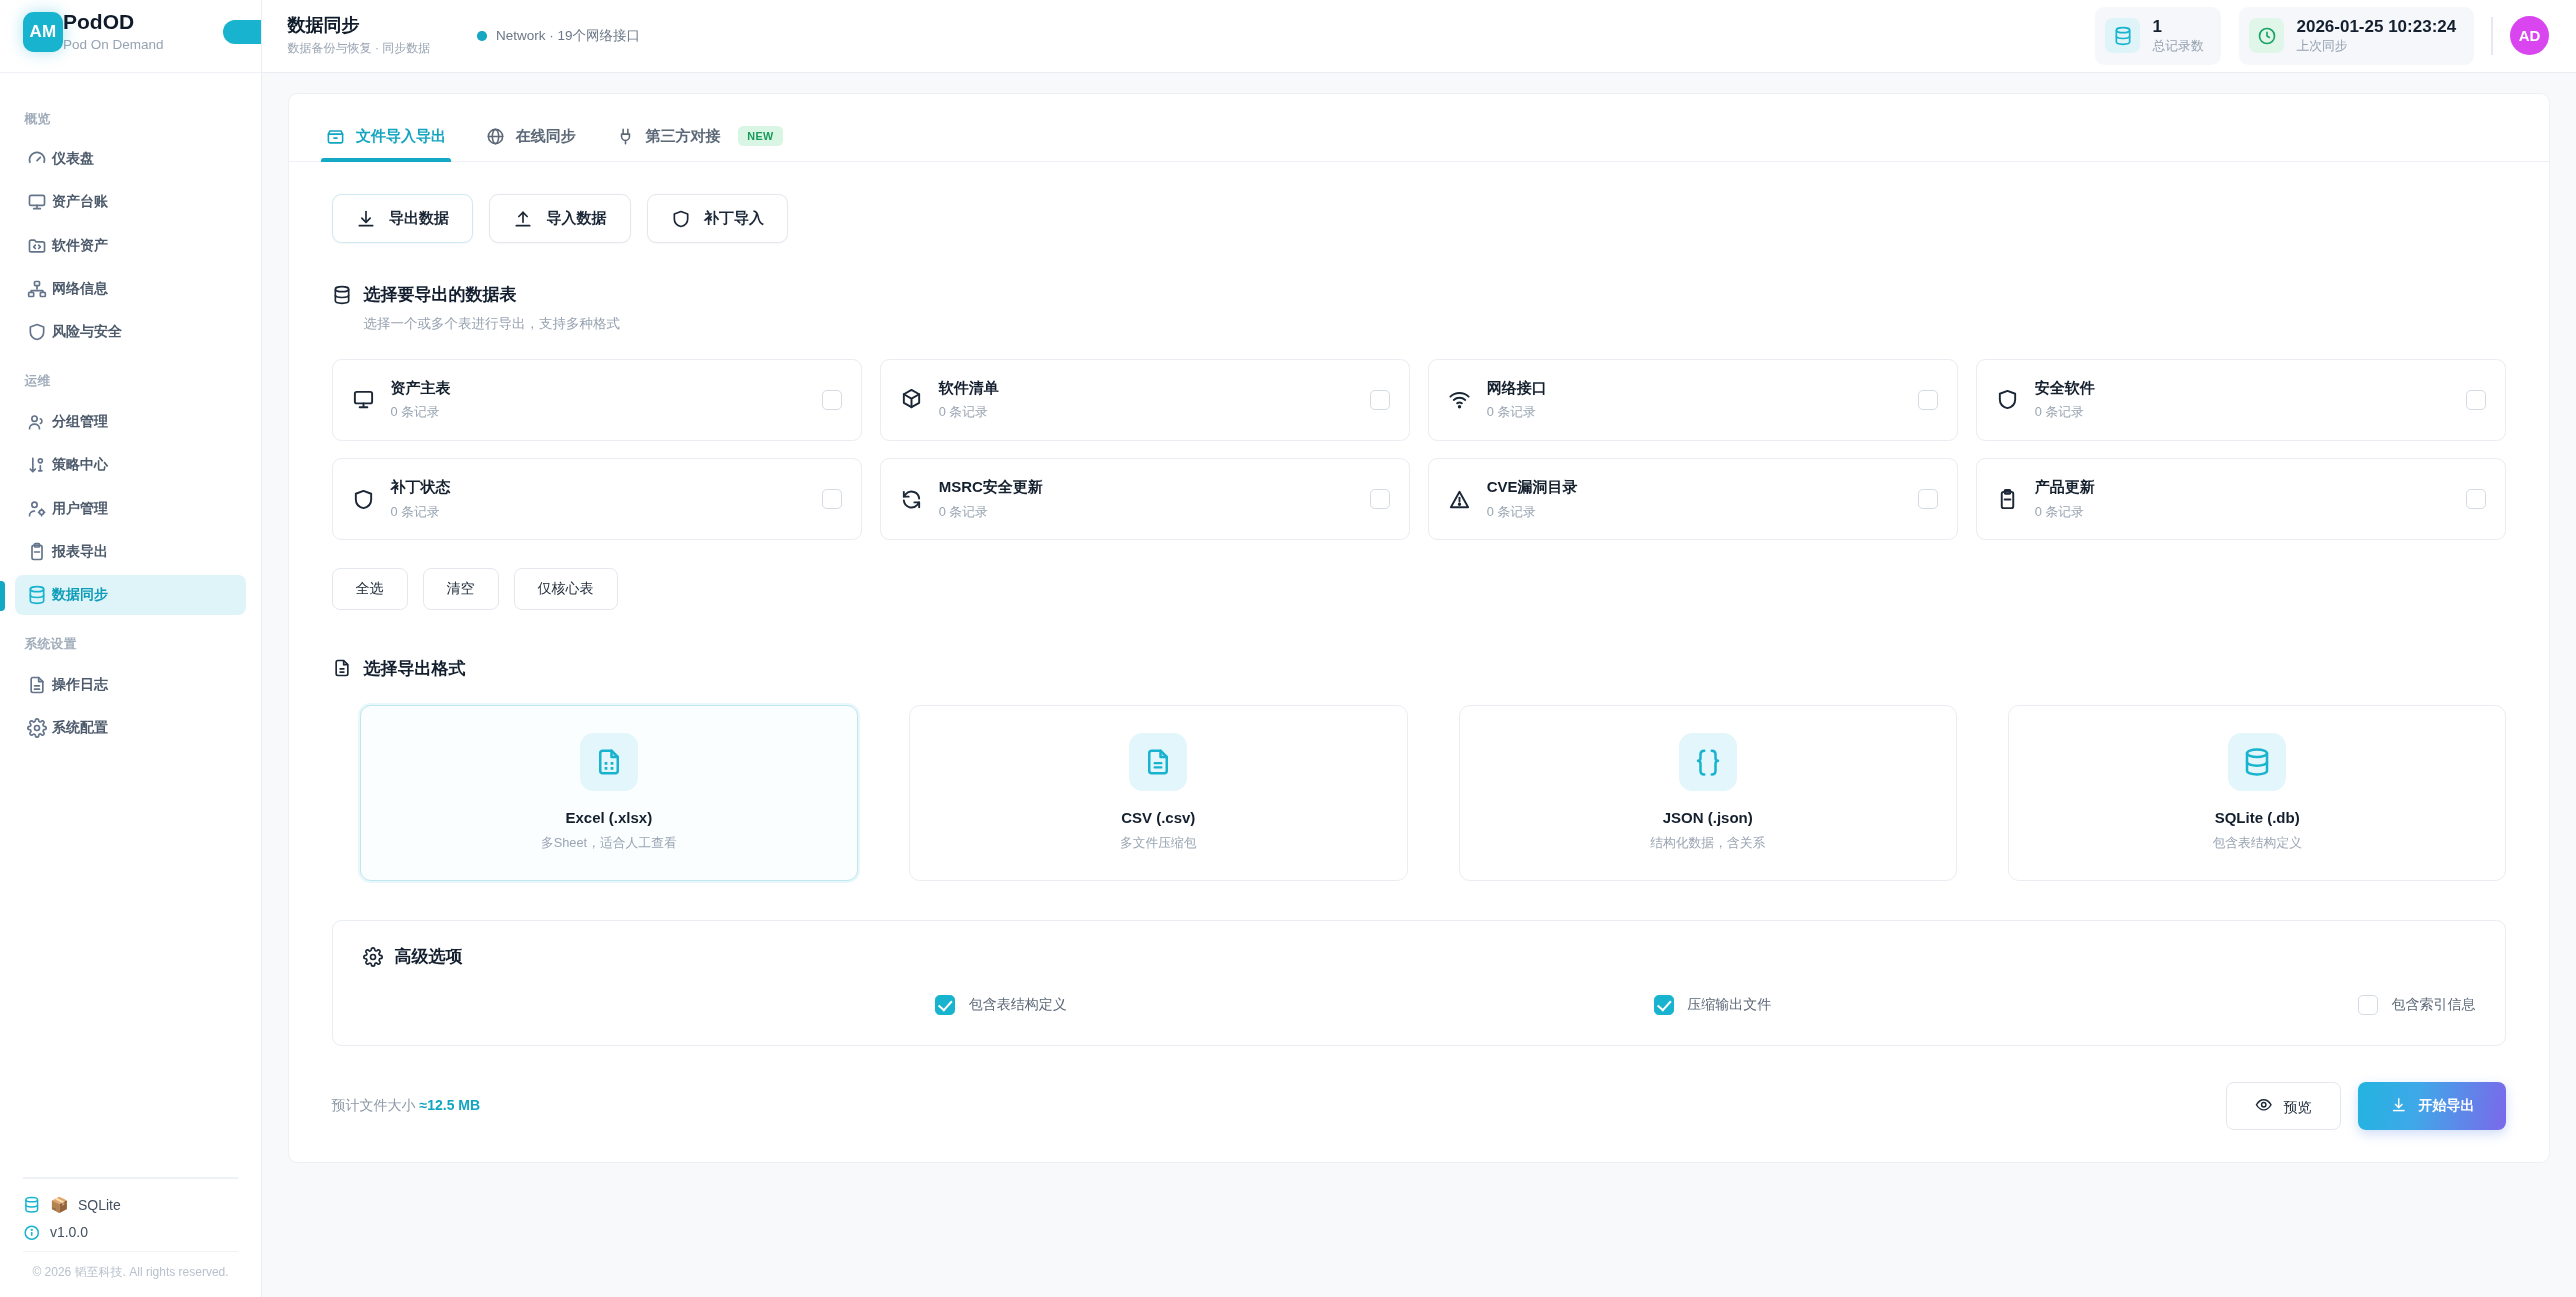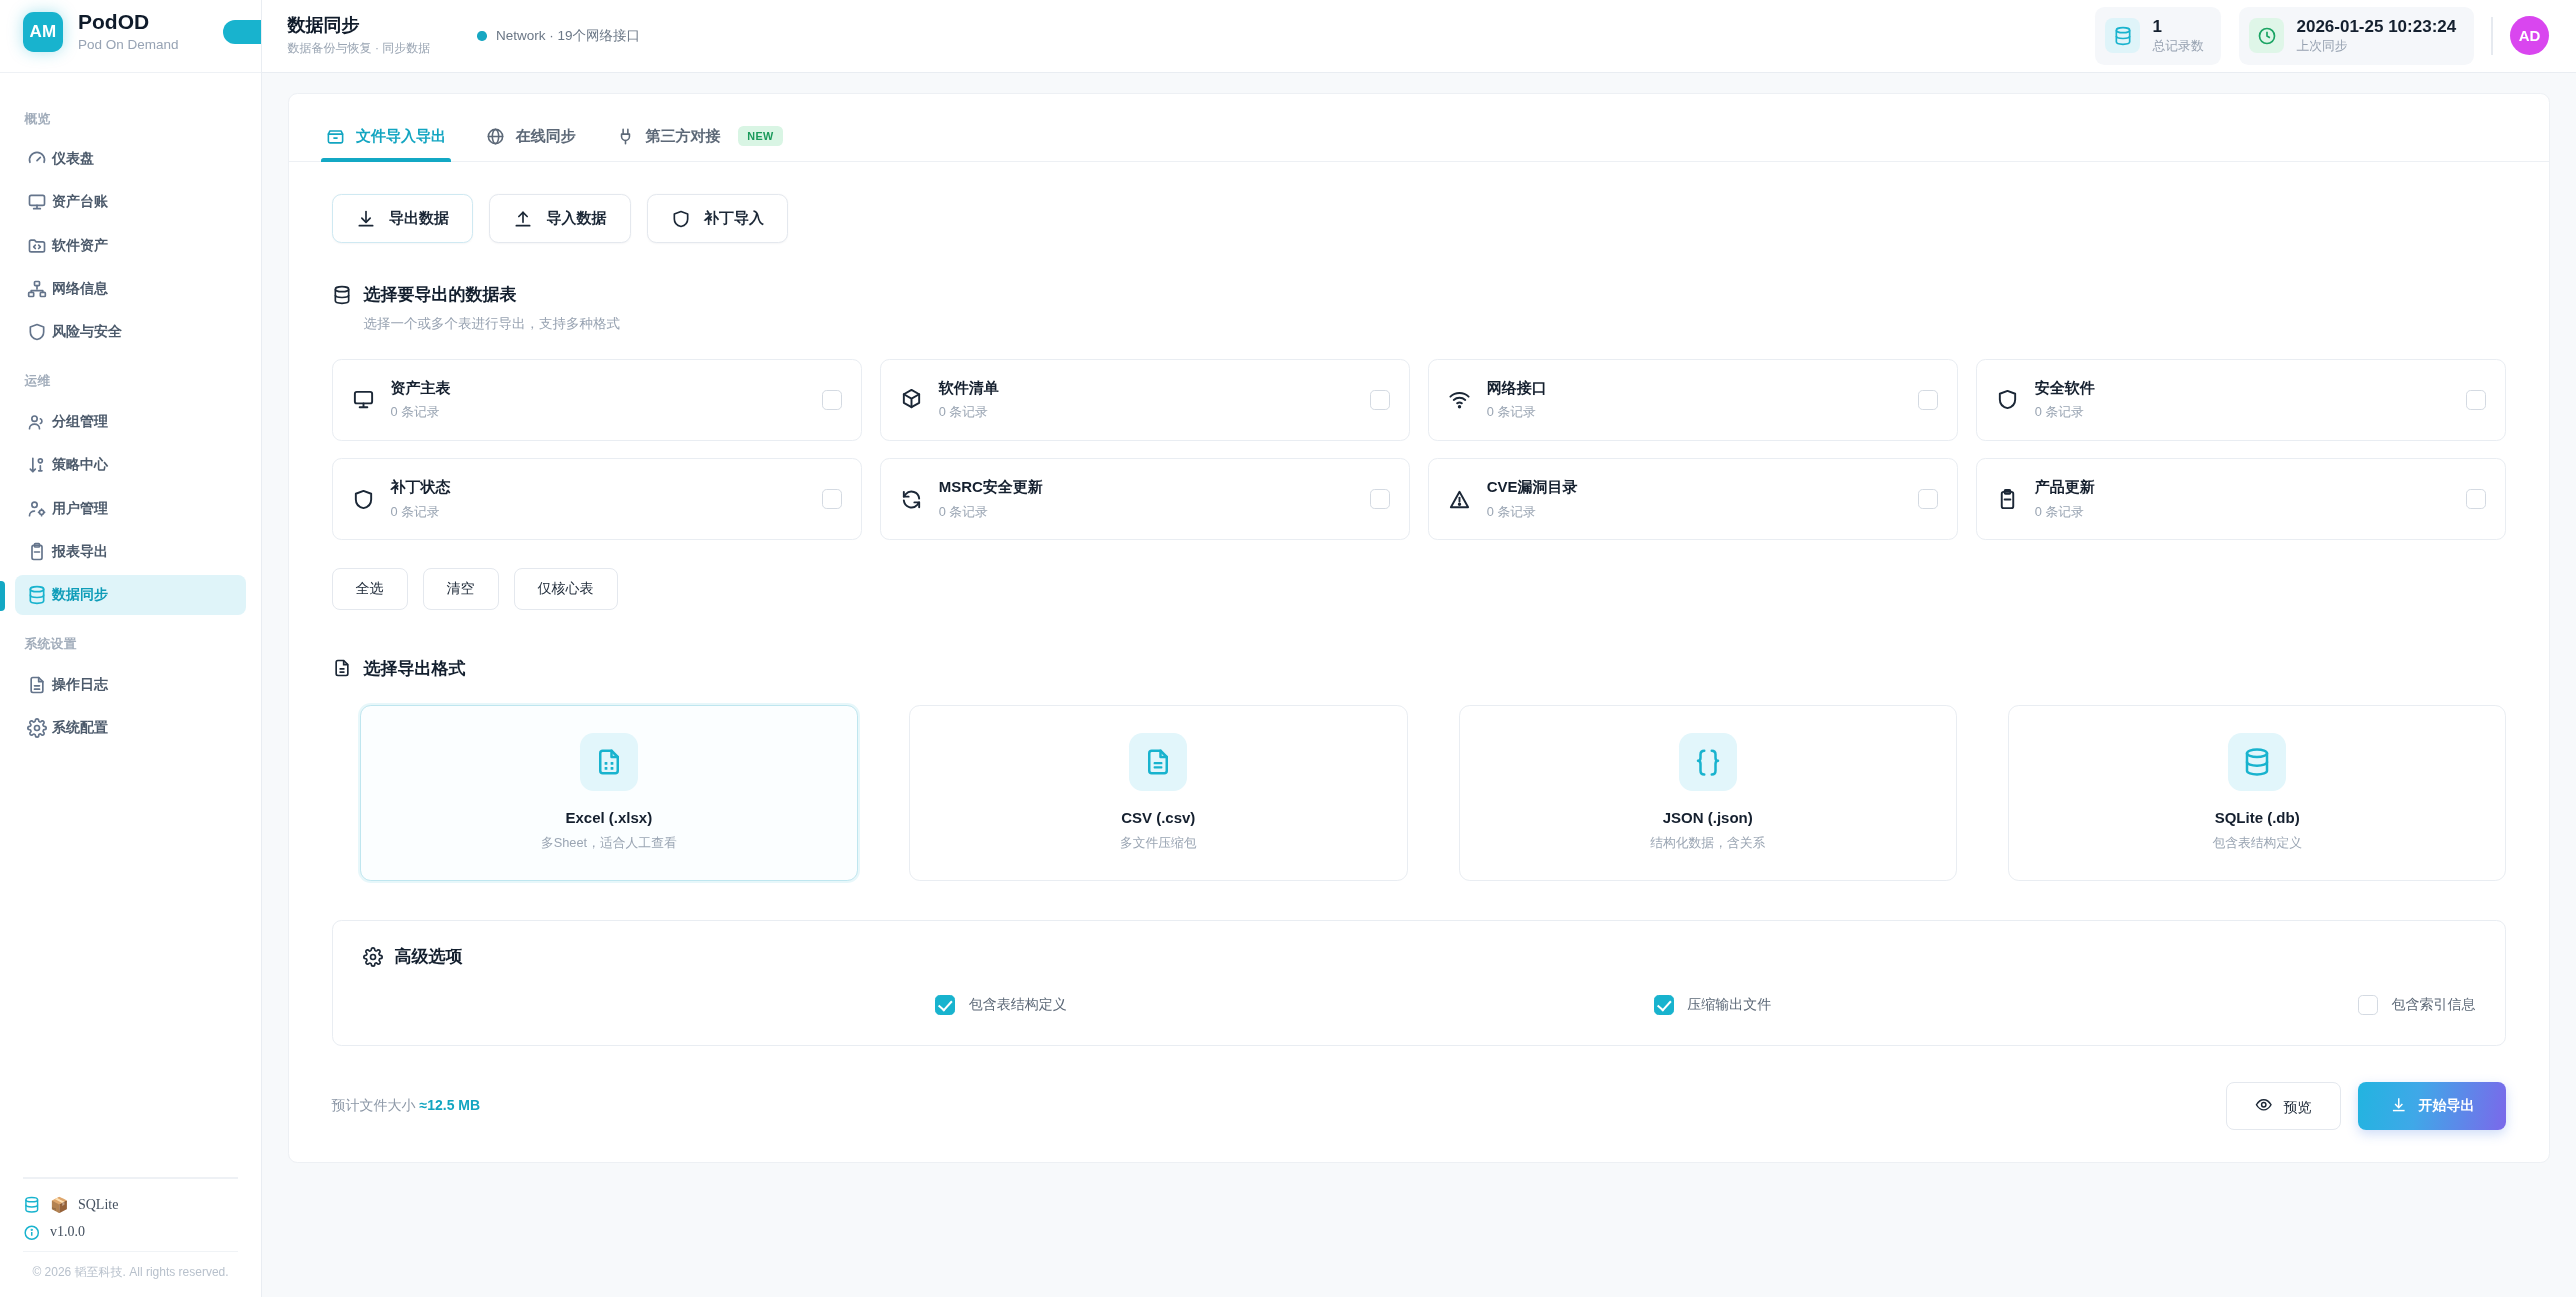--- a/index.html
+++ b/index.html
@@ -11,21 +11,21 @@
   }
   .app { display: flex; width: 2576px; height: 1298px; }
 
   
   .sidebar {
     width: 262px; height: 1298px; background: #ffffff;
     border-right: 1.3px solid #e9edf2;
     display: flex; flex-direction: column; flex: 0 0 262px;
   }
   .brand {
-    display: flex; align-items: center; gap: 15px;
+    display: flex; align-items: center; 
     padding: 20px 0 29px 23px; height: 73px;
     border-bottom: 1.3px solid #eef1f5;
   }
   .brand-logo {
     width: 40px; height: 40px; border-radius: 10.8px;
     background: #18b3ce; color: #fff;
     display: flex; align-items: center; justify-content: center;
     font-size: 17px; font-weight: bold; letter-spacing: 0.3px;
     box-shadow: 0 0 15px rgba(24,179,206,.35);
     flex: 0 0 40px;
@@ -58,21 +58,21 @@
   .nav-item.active::before {
     content: ""; position: absolute; left: -15px; top: 5.4px;
     width: 4.7px; height: 30px; background: #13a8c4; border-radius: 0 4px 4px 0;
   }
 
   .side-foot { padding: 0 23px 17.5px 23px; }
   .side-foot-hr { height: 1.3px; background: #eef1f5; margin-bottom: 17.5px; }
   .foot-row { display: flex; align-items: center; gap: 9.4px; margin-bottom: 9.4px; }
   .foot-row .ico { width: 17.5px; height: 17.5px; color: #18b3ce; display:flex; }
   .foot-row .ico svg { width: 17.5px; height: 17.5px; }
-  .foot-row .txt { font-size: 14px; color: #44505f; font-family: Liberation Serif, serif; }
+  .foot-row .txt { font-size: 14px; color: #44505f; }
   .foot-cube { font-size: 15px; }
   .copyright { font-size: 12px; color: #b8c1cc; text-align: center; padding-top: 12px; border-top: 1.3px solid #f0f3f6; }
 
   
   .main { flex: 1 1 auto; display: flex; flex-direction: column; min-width: 0; }
   .topbar {
     height: 73px; background: #ffffff; border-bottom: 1.3px solid #e9edf2;
     display: flex; align-items: center; padding: 0 27px 0 25.6px; gap: 27px;
   }
   .page-title-wrap { display: flex; flex-direction: column; }

